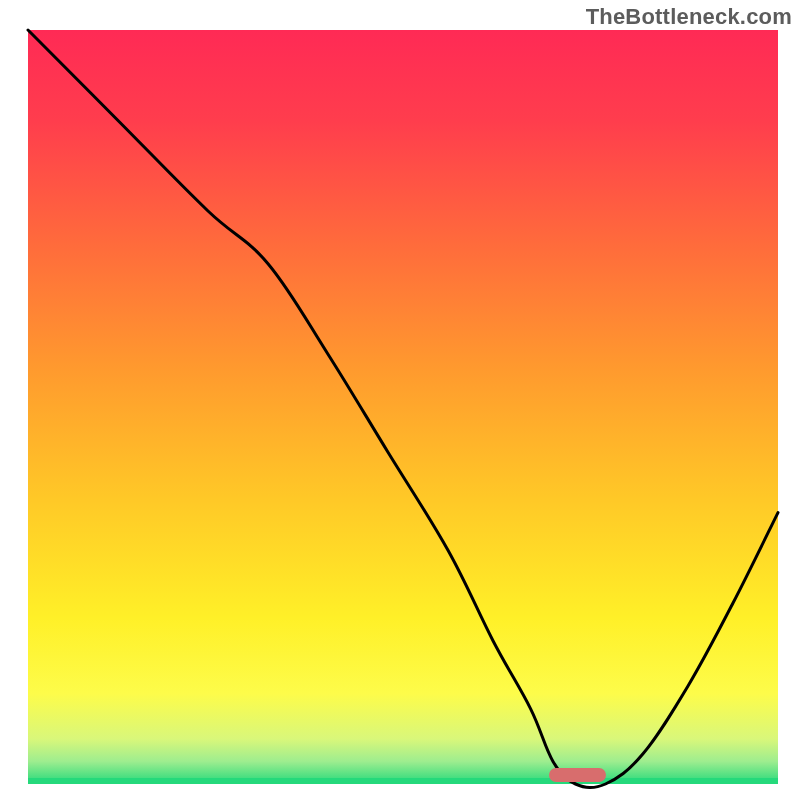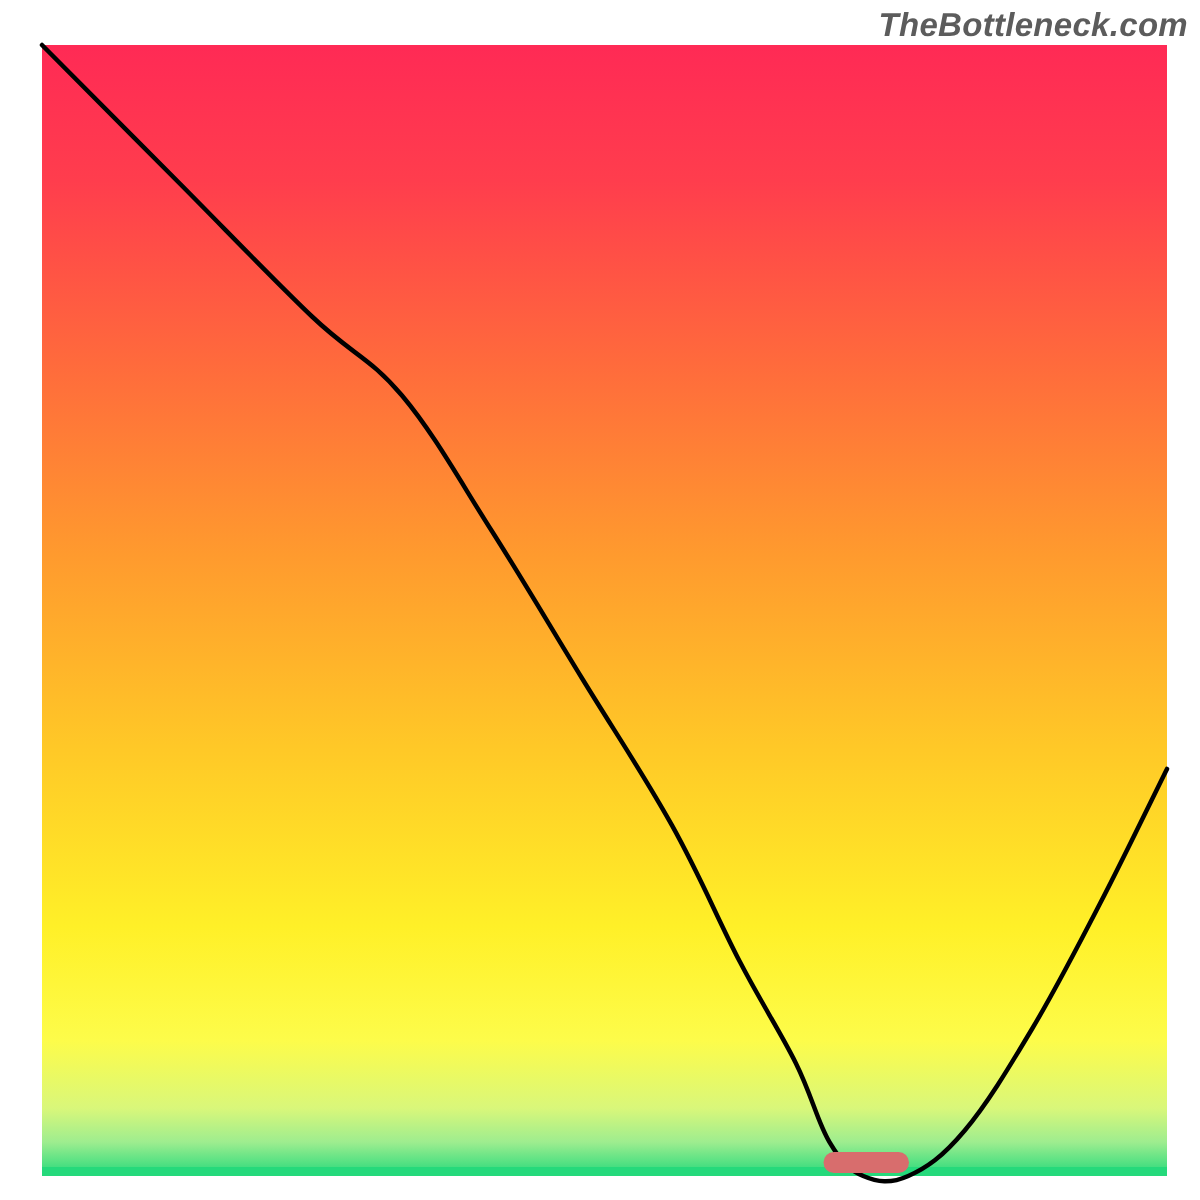--- a/index.html
+++ b/index.html
@@ -7,21 +7,20 @@
     padding: 0;
     width: 800px;
     height: 800px;
     background: #ffffff;
     overflow: hidden;
   }
   .canvas {
     position: relative;
     width: 800px;
     height: 800px;
-    font-style: italic;
   }
   .watermark {
     position: absolute;
     top: 4px;
     right: 8px;
     font-family: Arial, Helvetica, sans-serif;
     font-size: 22px;
     font-weight: 600;
     color: #5c5c5c;
     letter-spacing: 0.2px;

